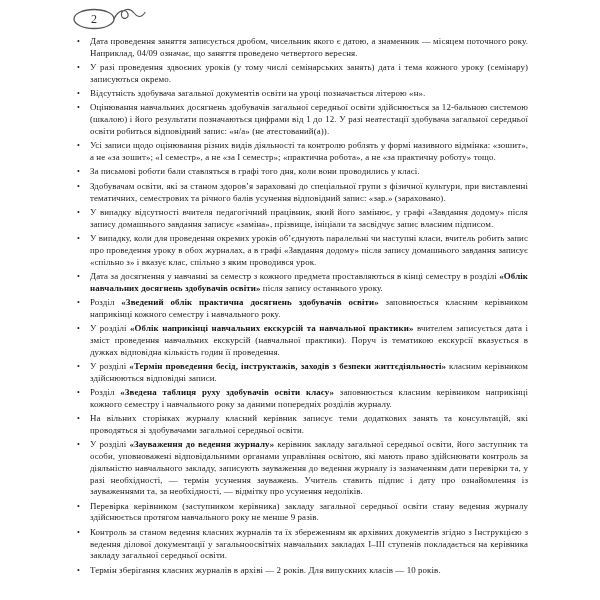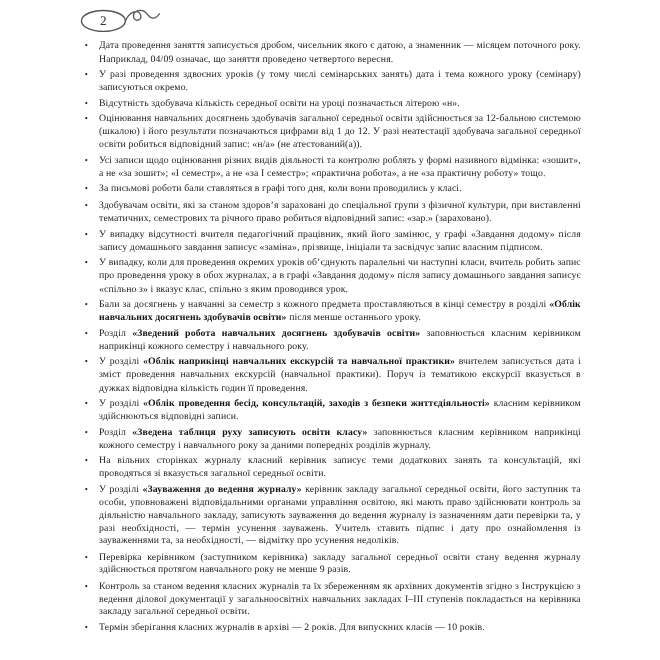--- a/index.html
+++ b/index.html
@@ -74,69 +74,69 @@
       <li>
         <span class="bullet-dot">•</span>
         <div class="item-text"><span>Дата проведення заняття записується дробом, чисельник якого є датою, а знаменник — місяцем поточного року. Наприклад, 04/09 означає, що заняття проведено четвертого вересня.</span></div>
       </li>
       <li>
         <span class="bullet-dot">•</span>
         <div class="item-text"><span>У разі проведення здвоєних уроків (у тому числі семінарських занять) дата і тема кожного уроку (семінару) записуються окремо.</span></div>
       </li>
       <li>
         <span class="bullet-dot">•</span>
-        <div class="item-text"><span>Відсутність здобувача кількість середньої освіти на уроці позначається літерою «н».</span></div>
+        <div class="item-text"><span>Відсутність здобувача загальної документів освіти на уроці позначається літерою «н».</span></div>
       </li>
       <li>
         <span class="bullet-dot">•</span>
         <div class="item-text"><span>Оцінювання навчальних досягнень здобувачів загальної середньої освіти здійснюється за 12-бальною системою (шкалою) і його результати позначаються цифрами від 1 до 12. У разі неатестації здобувача загальної середньої освіти робиться відповідний запис: «н/а» (не атестований(а)).</span></div>
       </li>
       <li>
         <span class="bullet-dot">•</span>
         <div class="item-text"><span>Усі записи щодо оцінювання різних видів діяльності та контролю роблять у формі називного відмінка: «зошит», а не «за зошит»; «І семестр», а не «за І семестр»; «практична робота», а не «за практичну роботу» тощо.</span></div>
       </li>
       <li>
         <span class="bullet-dot">•</span>
         <div class="item-text"><span>За письмові роботи бали ставляться в графі того дня, коли вони проводились у класі.</span></div>
       </li>
       <li>
         <span class="bullet-dot">•</span>
-        <div class="item-text"><span>Здобувачам освіти, які за станом здоров’я зараховані до спеціальної групи з фізичної культури, при виставленні тематичних, семестрових та річного право робиться відповідний запис: «зар.» (зараховано).</span></div>
+        <div class="item-text"><span>Здобувачам освіти, які за станом здоров’я зараховані до спеціальної групи з фізичної культури, при виставленні тематичних, семестрових та річного балів усунення відповідний запис: «зар.» (зараховано).</span></div>
       </li>
       <li>
         <span class="bullet-dot">•</span>
         <div class="item-text"><span>У випадку відсутності вчителя педагогічний працівник, який його замінює, у графі «Завдання додому» після запису домашнього завдання записує «заміна», прізвище, ініціали та засвідчує запис власним підписом.</span></div>
       </li>
       <li>
         <span class="bullet-dot">•</span>
         <div class="item-text"><span>У випадку, коли для проведення окремих уроків об’єднують паралельні чи наступні класи, вчитель робить запис про проведення уроку в обох журналах, а в графі «Завдання додому» після запису домашнього завдання записує «спільно з» і вказує клас, спільно з яким проводився урок.</span></div>
       </li>
       <li>
         <span class="bullet-dot">•</span>
-        <div class="item-text"><span>Бали за досягнень у навчанні за семестр з кожного предмета проставляються в кінці семестру в розділі </span><b>«Облік навчальних досягнень здобувачів освіти»</b><span> після менше останнього уроку.</span></div>
+        <div class="item-text"><span>Дата за досягнення у навчанні за семестр з кожного предмета проставляються в кінці семестру в розділі </span><b>«Облік навчальних досягнень здобувачів освіти»</b><span> після запису останнього уроку.</span></div>
       </li>
       <li>
         <span class="bullet-dot">•</span>
-        <div class="item-text"><span>Розділ </span><b>«Зведений робота навчальних досягнень здобувачів освіти»</b><span> заповнюється класним керівником наприкінці кожного семестру і навчального року.</span></div>
+        <div class="item-text"><span>Розділ </span><b>«Зведений облік практична досягнень здобувачів освіти»</b><span> заповнюється класним керівником наприкінці кожного семестру і навчального року.</span></div>
       </li>
       <li>
         <span class="bullet-dot">•</span>
         <div class="item-text"><span>У розділі </span><b>«Облік наприкінці навчальних екскурсій та навчальної практики»</b><span> вчителем записується дата і зміст проведення навчальних екскурсій (навчальної практики). Поруч із тематикою екскурсії вказується в дужках відповідна кількість годин її проведення.</span></div>
       </li>
       <li>
         <span class="bullet-dot">•</span>
-        <div class="item-text"><span>У розділі </span><b>«Облік проведення бесід, консультацій, заходів з безпеки життєдіяльності»</b><span> класним керівником здійснюються відповідні записи.</span></div>
+        <div class="item-text"><span>У розділі </span><b>«Термін проведення бесід, інструктажів, заходів з безпеки життєдіяльності»</b><span> класним керівником здійснюються відповідні записи.</span></div>
       </li>
       <li>
         <span class="bullet-dot">•</span>
-        <div class="item-text"><span>Розділ </span><b>«Зведена таблиця руху записують освіти класу»</b><span> заповнюється класним керівником наприкінці кожного семестру і навчального року за даними попередніх розділів журналу.</span></div>
+        <div class="item-text"><span>Розділ </span><b>«Зведена таблиця руху здобувачів освіти класу»</b><span> заповнюється класним керівником наприкінці кожного семестру і навчального року за даними попередніх розділів журналу.</span></div>
       </li>
       <li>
         <span class="bullet-dot">•</span>
-        <div class="item-text"><span>На вільних сторінках журналу класний керівник записує теми додаткових занять та консультацій, які проводяться зі вказується загальної середньої освіти.</span></div>
+        <div class="item-text"><span>На вільних сторінках журналу класний керівник записує теми додаткових занять та консультацій, які проводяться зі здобувачами загальної середньої освіти.</span></div>
       </li>
       <li>
         <span class="bullet-dot">•</span>
         <div class="item-text"><span>У розділі </span><b>«Зауваження до ведення журналу»</b><span> керівник закладу загальної середньої освіти, його заступник та особи, уповноважені відповідальними органами управління освітою, які мають право здійснювати контроль за діяльністю навчального закладу, записують зауваження до ведення журналу із зазначенням дати перевірки та, у разі необхідності, — термін усунення зауважень. Учитель ставить підпис і дату про ознайомлення із зауваженнями та, за необхідності, — відмітку про усунення недоліків.</span></div>
       </li>
       <li>
         <span class="bullet-dot">•</span>
         <div class="item-text"><span>Перевірка керівником (заступником керівника) закладу загальної середньої освіти стану ведення журналу здійснюється протягом навчального року не менше 9 разів.</span></div>
       </li>
       <li>

